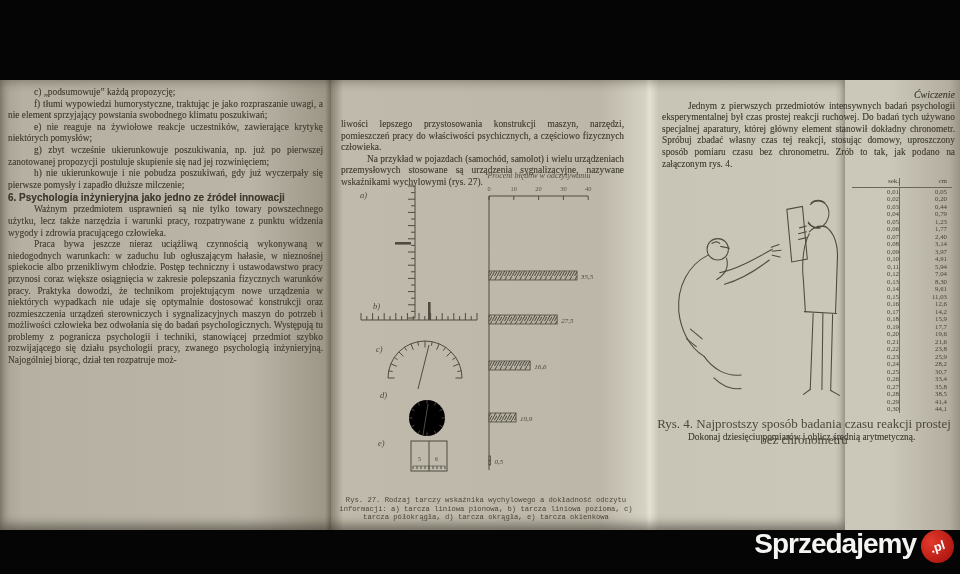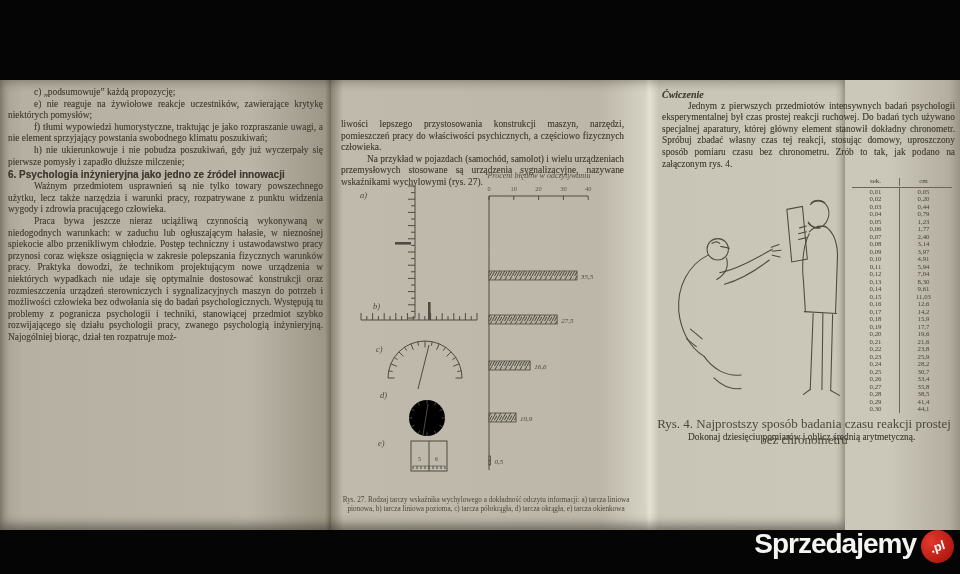--- a/index.html
+++ b/index.html
@@ -21,27 +21,27 @@
   .bodytext{color:#474337;font-size:9.4px;line-height:11.6px;text-align:justify;
       text-shadow:0 0 .5px rgba(70,64,52,.55);}
   .bodytext p{margin:0;}
   p.ind{text-indent:26px;}
   .lp-text{position:absolute;left:8px;top:7px;width:315px;}
   .lp-head{font-family:"Liberation Sans",sans-serif;font-weight:bold;font-size:10px;line-height:13px;
       color:#3e3a30;margin:9px 0 7px 0;padding-left:16px;text-indent:-16px;text-align:left;}
   .mp-text{position:absolute;left:10px;top:7px;width:283px;margin-top:32px;}
   .figure-svg{position:absolute;left:16px;top:88px;}
   .fig-caption{position:absolute;left:4px;top:416px;width:302px;text-align:center;
-      font-size:7.2px;line-height:8.6px;color:#4c483c;}
+      font-size:7.2px;line-height:8.6px;color:#4c483c;font-family:Liberation Mono, monospace;}
   .rp-text{position:absolute;left:13px;top:9px;width:293px;}
-  .rp-head{font-style:italic;font-weight:bold;font-size:10px;color:#444035;margin:0 0 8px 0;text-align:left;}
+  .rp-head{font-style:italic;font-weight:normal;font-size:10px;color:#444035;margin:0 0 8px 0;text-align:right;}
   .men-svg{position:absolute;left:22px;top:110px;}
   .men path,.men circle,.men line{stroke:#4f4b40;fill:none;stroke-width:1.1;stroke-linecap:round;}
   .rtable{position:absolute;left:203px;top:98px;width:100px;color:#464236;
-      font-size:6.8px;line-height:7.5px;text-align:center;}
+      font-size:6.8px;line-height:7.5px;text-align:right;}
   .rtable .hdr{display:flex;font-size:7px;padding-bottom:1px;border-bottom:.8px solid #6b6657;}
   .rtable .hdr span:first-child,.trow span:first-child{width:47px;border-right:.8px solid #6b6657;}
   .rtable .hdr span:last-child,.trow span:last-child{width:47px;}
   .trow{display:flex;}
   .rp-caption{position:absolute;left:2px;top:336px;width:306px;text-align:center;
       font-size:13px;color:#4c483c;}
   .rp-text2{position:absolute;left:13px;top:352px;width:293px;}
   .bar-black{position:absolute;left:0;width:960px;background:#050505;}
   .topbar{top:0;height:80px;}
   .bottombar{top:530px;height:57px;}
@@ -65,22 +65,23 @@
 <body>
 
 <div class="bar-black topbar"></div>
 
 <div class="photo">
   <div class="grain"></div>
 
   <div class="page page-left">
     <div class="lp-text bodytext">
       <p class="ind">c) „podsumowuje” każdą propozycję;</p>
+      <p class="ind">f) tłumi wypowiedzi humorystyczne, traktując je jako rozpraszanie uwagi, a nie element sprzyjający powstania swobodnego klimatu poszukiwań;</p>
       <p class="ind">e) nie reaguje na żywiołowe reakcje uczestników, zawierające krytykę niektórych pomysłów;</p>
-      <p class="ind">f) tłumi wypowiedzi humorystyczne, traktując je jako rozpraszanie uwagi, a nie element sprzyjający powstania swobodnego klimatu poszukiwań;</p>
+      <p class="ind">g) zbyt wcześnie ukierunkowuje poszukiwania, np. już po pierwszej zanotowanej propozycji postuluje skupienie się nad jej rozwinięciem;</p>
       <p class="ind">h) nie ukierunkowuje i nie pobudza poszukiwań, gdy już wyczerpały się pierwsze pomysły i zapadło dłuższe milczenie;</p>
       <p class="lp-head">6. Psychologia inżynieryjna jako jedno ze źródeł innowacji</p>
       <p class="ind">Ważnym przedmiotem usprawnień są nie tylko towary powszechnego użytku, lecz także narzędzia i warunki pracy, rozpatrywane z punktu widzenia wygody i zdrowia pracującego człowieka.</p>
       <p class="ind">Praca bywa jeszcze nieraz uciążliwą czynnością wykonywaną w niedogodnych warunkach: w zaduchu lub ogłuszającym hałasie, w nieznośnej spiekocie albo przenikliwym chłodzie. Postęp techniczny i ustawodawstwo pracy przynosi coraz większe osiągnięcia w zakresie polepszania fizycznych warunków pracy. Praktyka dowodzi, że technikom projektującym nowe urządzenia w niektórych wypadkach nie udaje się optymalnie dostosować konstrukcji oraz rozmieszczenia urządzeń sterowniczych i sygnalizacyjnych maszyn do potrzeb i możliwości człowieka bez odwołania się do badań psychologicznych. Występują tu problemy z pogranicza psychologii i techniki, stanowiącej przedmiot szybko rozwijającego się działu psychologii pracy, zwanego psychologią inżynieryjną. Najogólniej biorąc, dział ten rozpatruje moż-</p>
     </div>
   </div>
 
   <div class="page page-mid">
     <div class="mp-text bodytext">
       <p>liwości lepszego przystosowania konstrukcji maszyn, narzędzi, pomieszczeń pracy do właściwości psychicznych, a częściowo fizycznych człowieka.</p>

